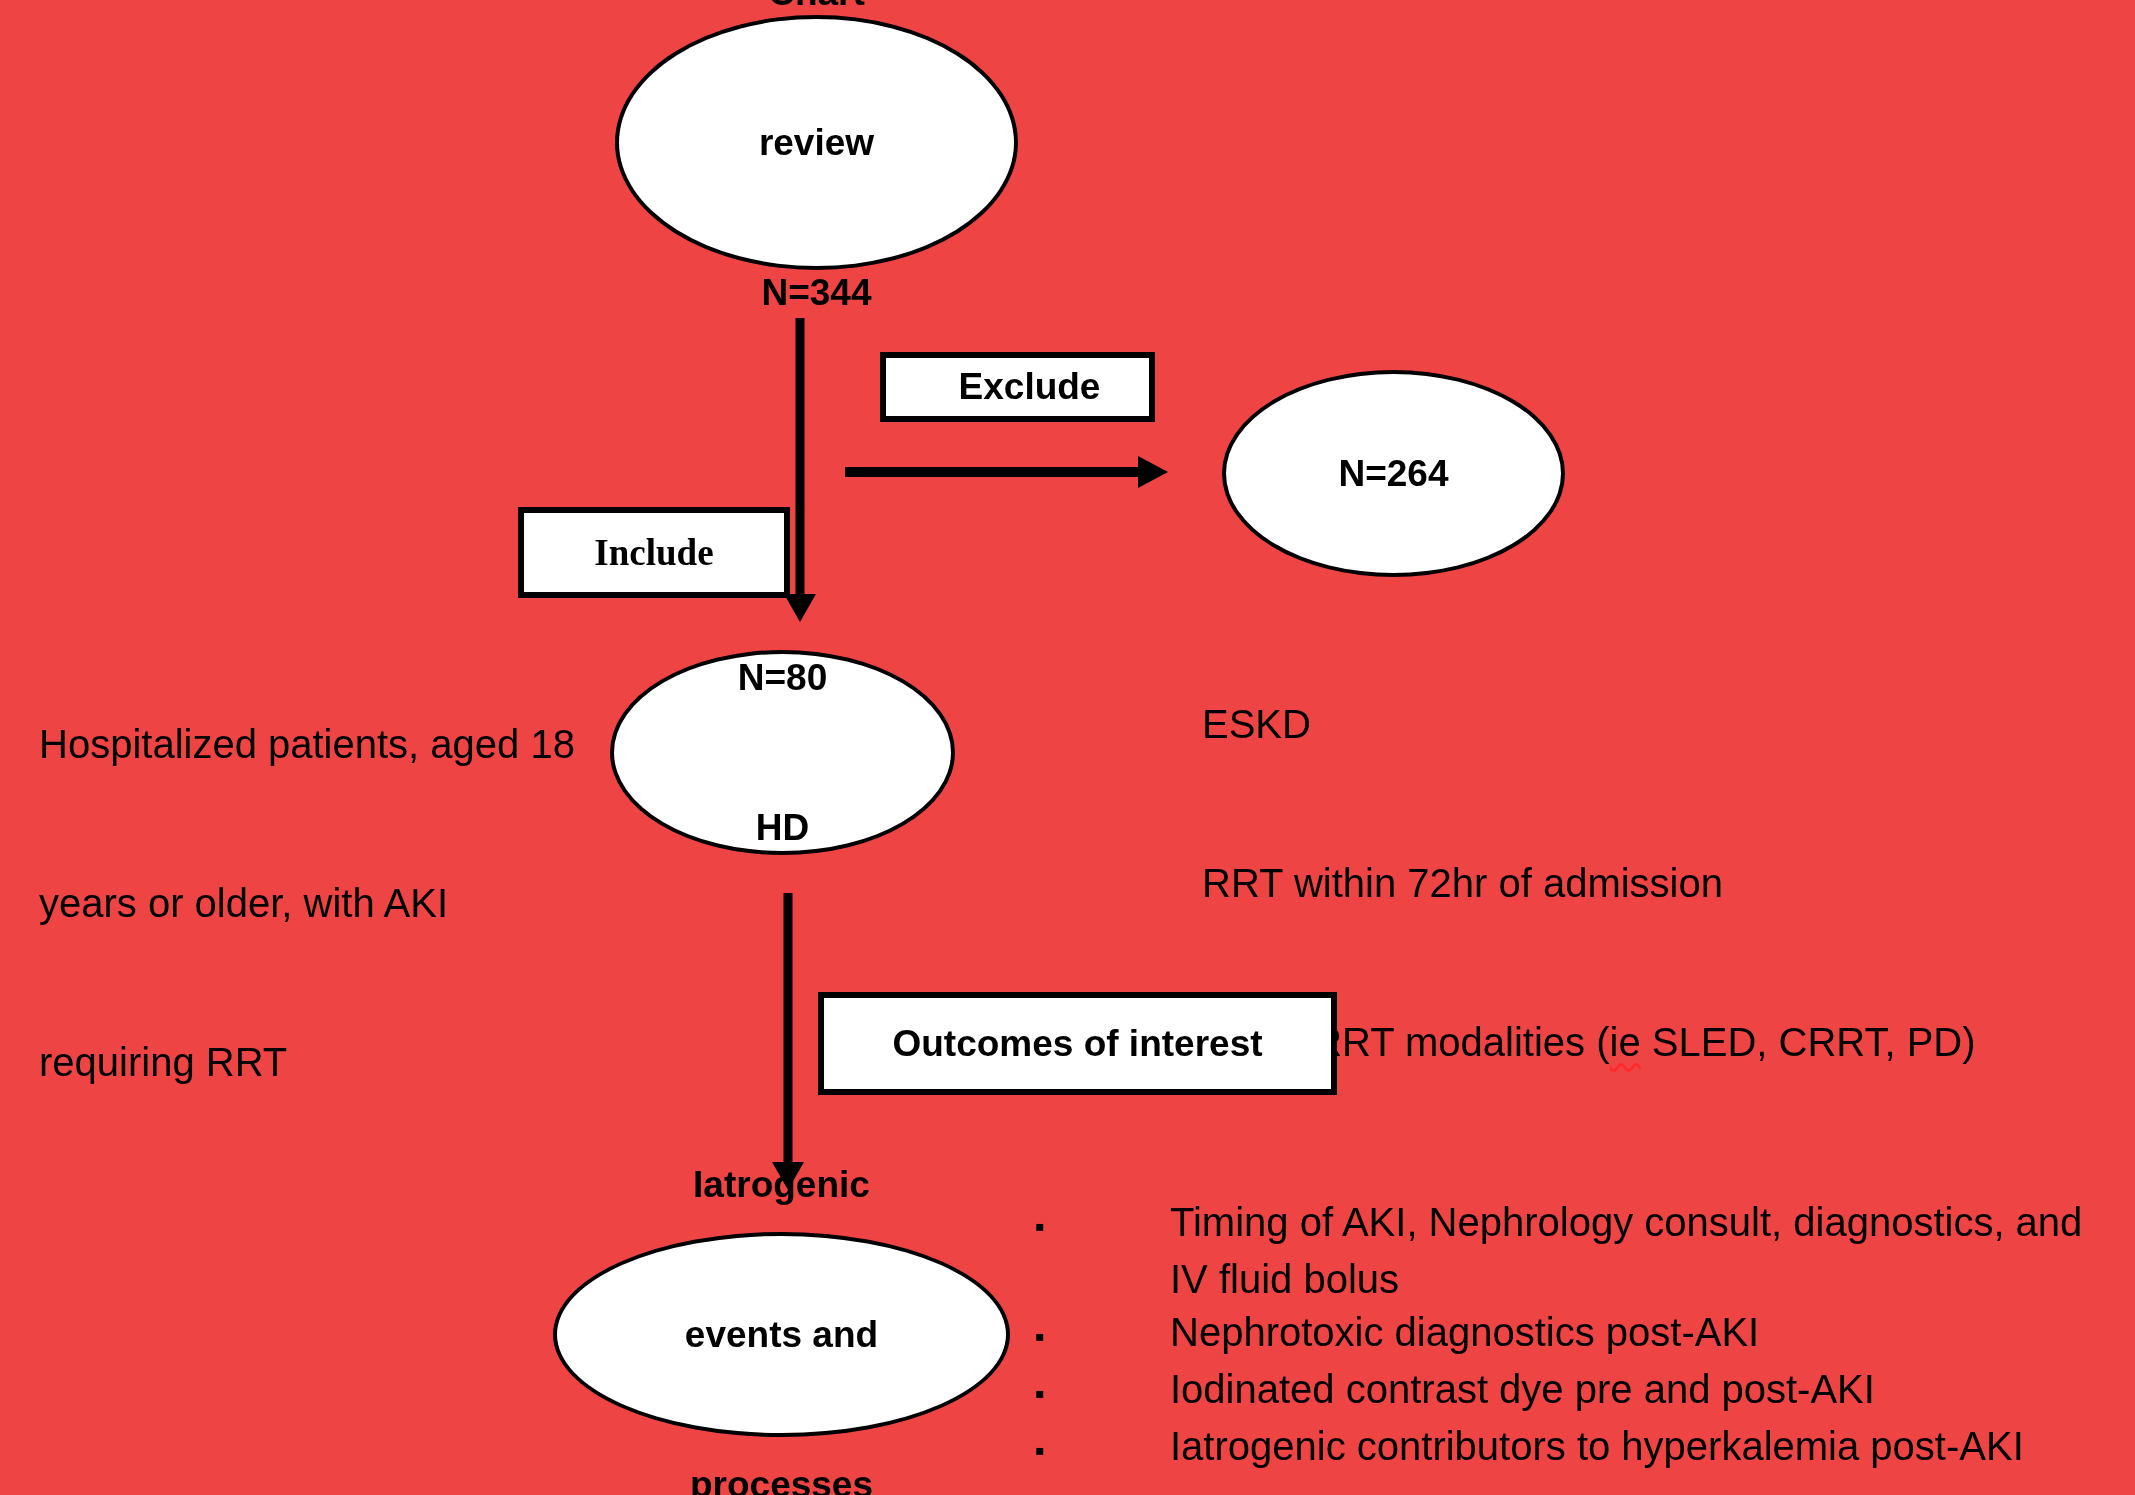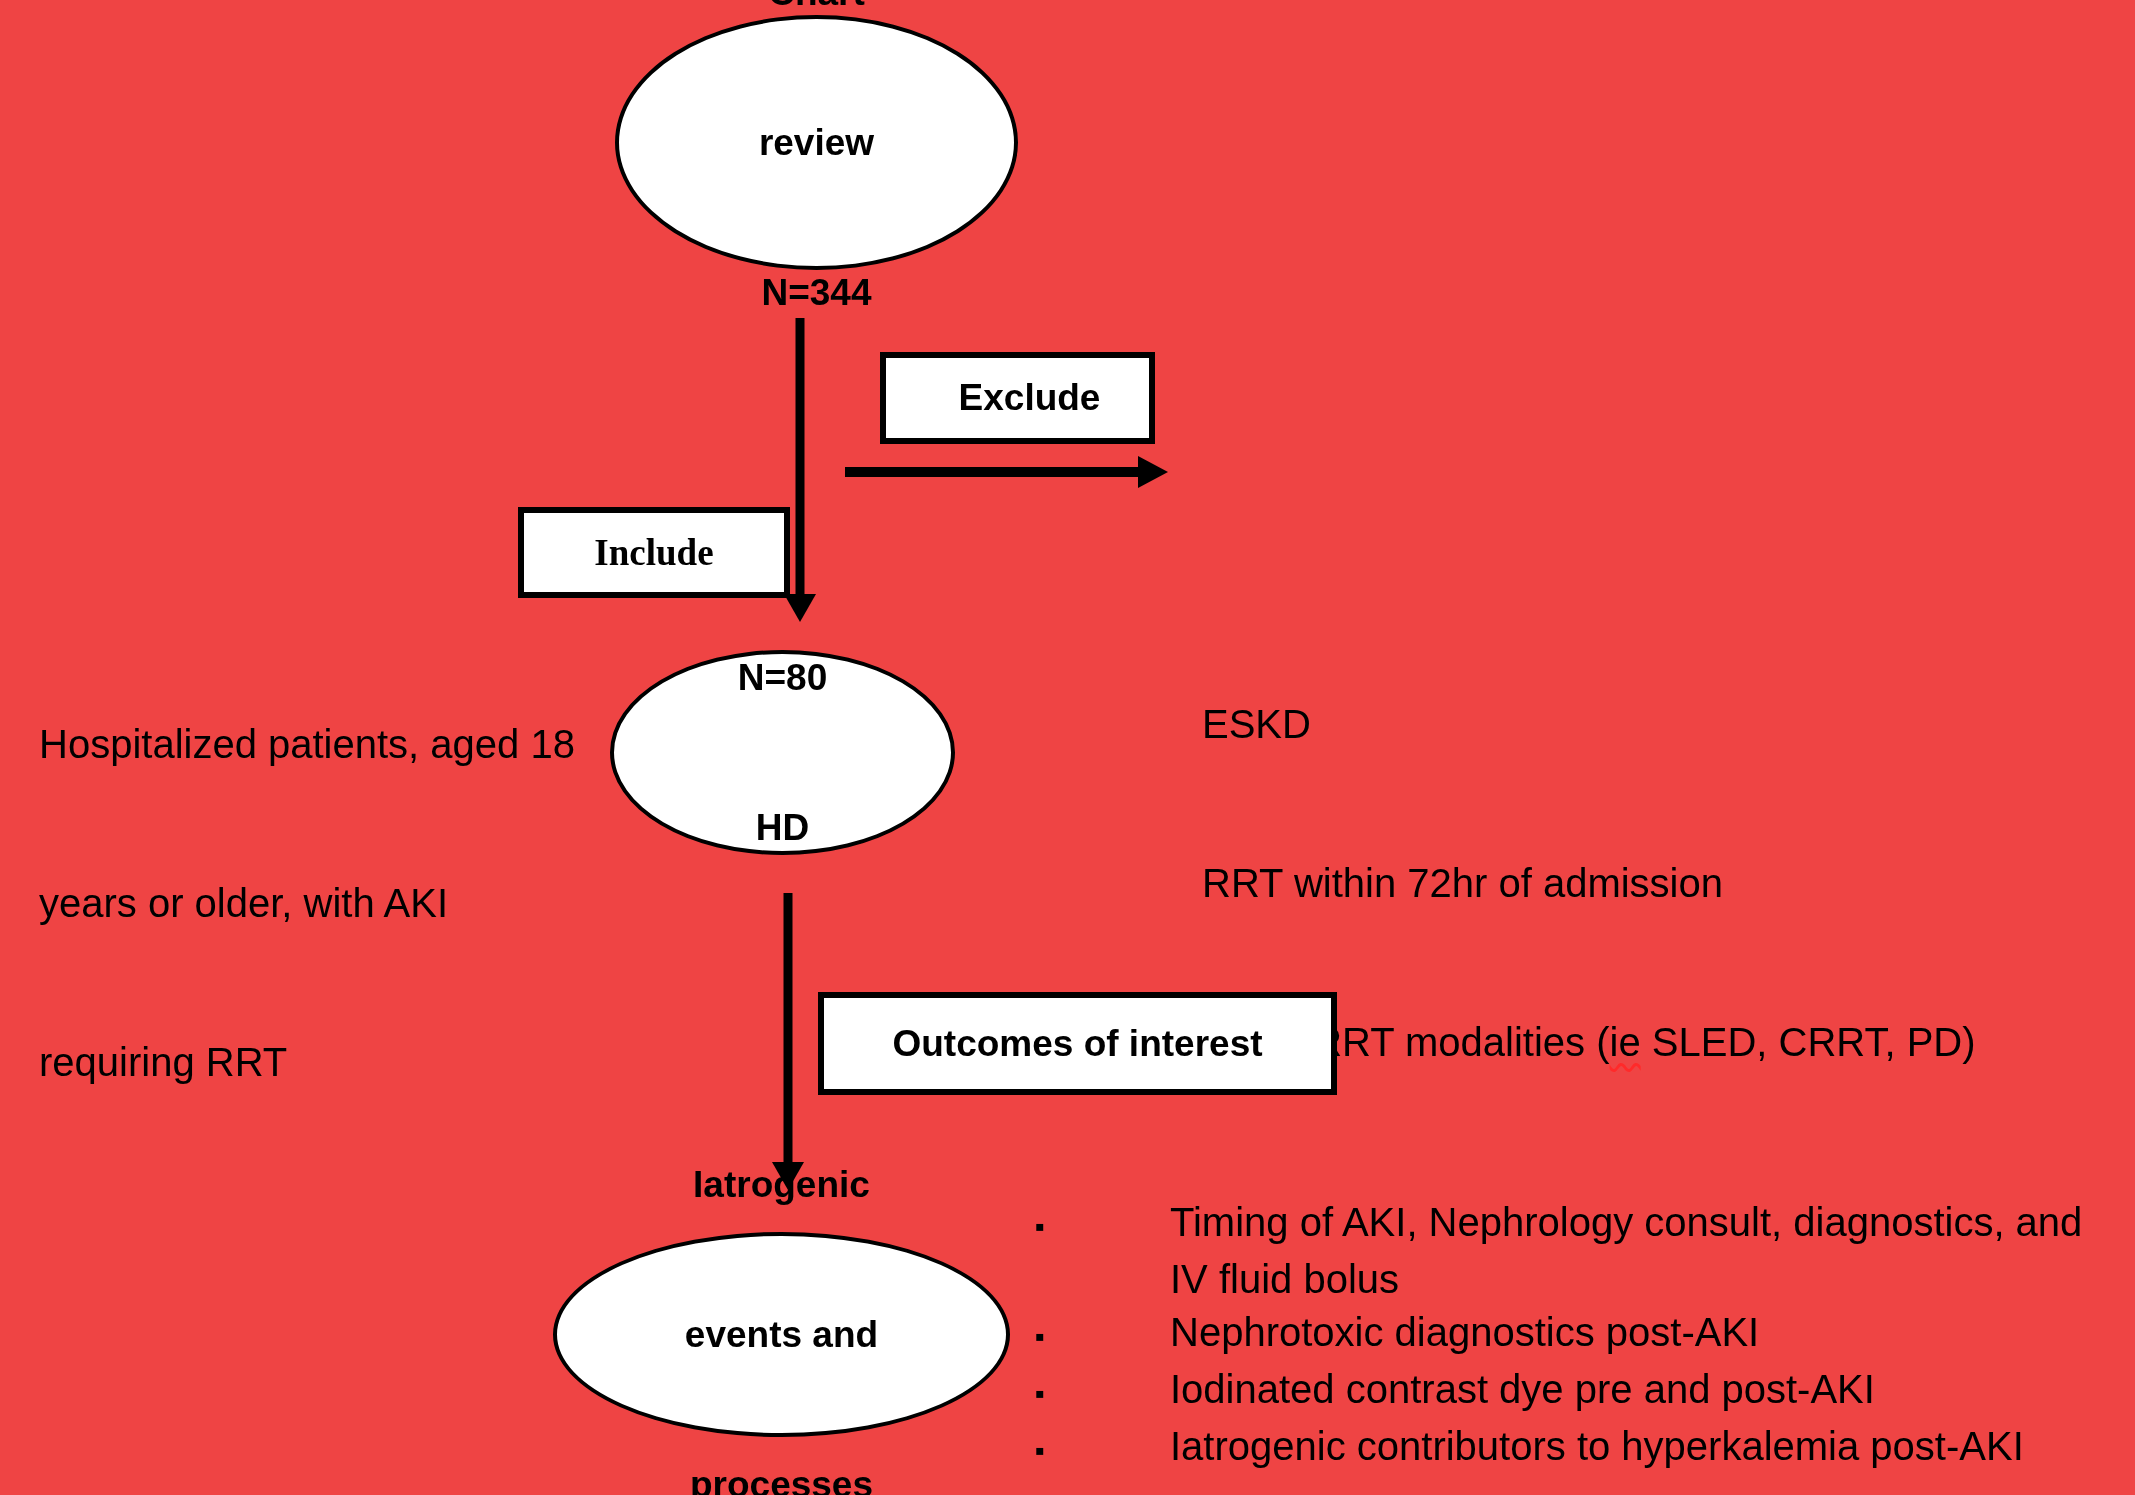--- a/index.html
+++ b/index.html
@@ -101,28 +101,31 @@
   </svg>
 
   <div class="node ellipse" style="left:615px; top:15px; width:403px; height:255px;">
     <div class="node-label">
       <div>Chart</div>
       <div>review</div>
       <div>N=344</div>
     </div>
   </div>
 
-  <div class="node rect" style="left:880px; top:352px; width:275px; height:92px;padding-left:24px;">
+  <div class="node rect" style="left:880px; top:352px; width:275px; height:70px;padding-left:24px;">
     <div class="node-label">Exclude</div>
   </div>
 
   <div class="node rect" style="left:518px; top:507px; width:272px; height:91px;font-family:Liberation Serif, serif;">
     <div class="node-label">Include</div>
   </div>
 
+  <div class="node ellipse" style="left:1222px; top:370px; width:343px; height:207px;">
+    <div class="node-label">N=264</div>
+  </div>
 
   <div class="body-text" style="left:15px; top:612px; width:610px;">
     <div>Hospitalized patients, aged 18</div>
     <div>years or older, with AKI</div>
     <div>requiring RRT</div>
   </div>
 
   <div class="node ellipse" style="left:610px; top:650px; width:345px; height:205px;">
     <div class="node-label">
       <div>N=80</div>

